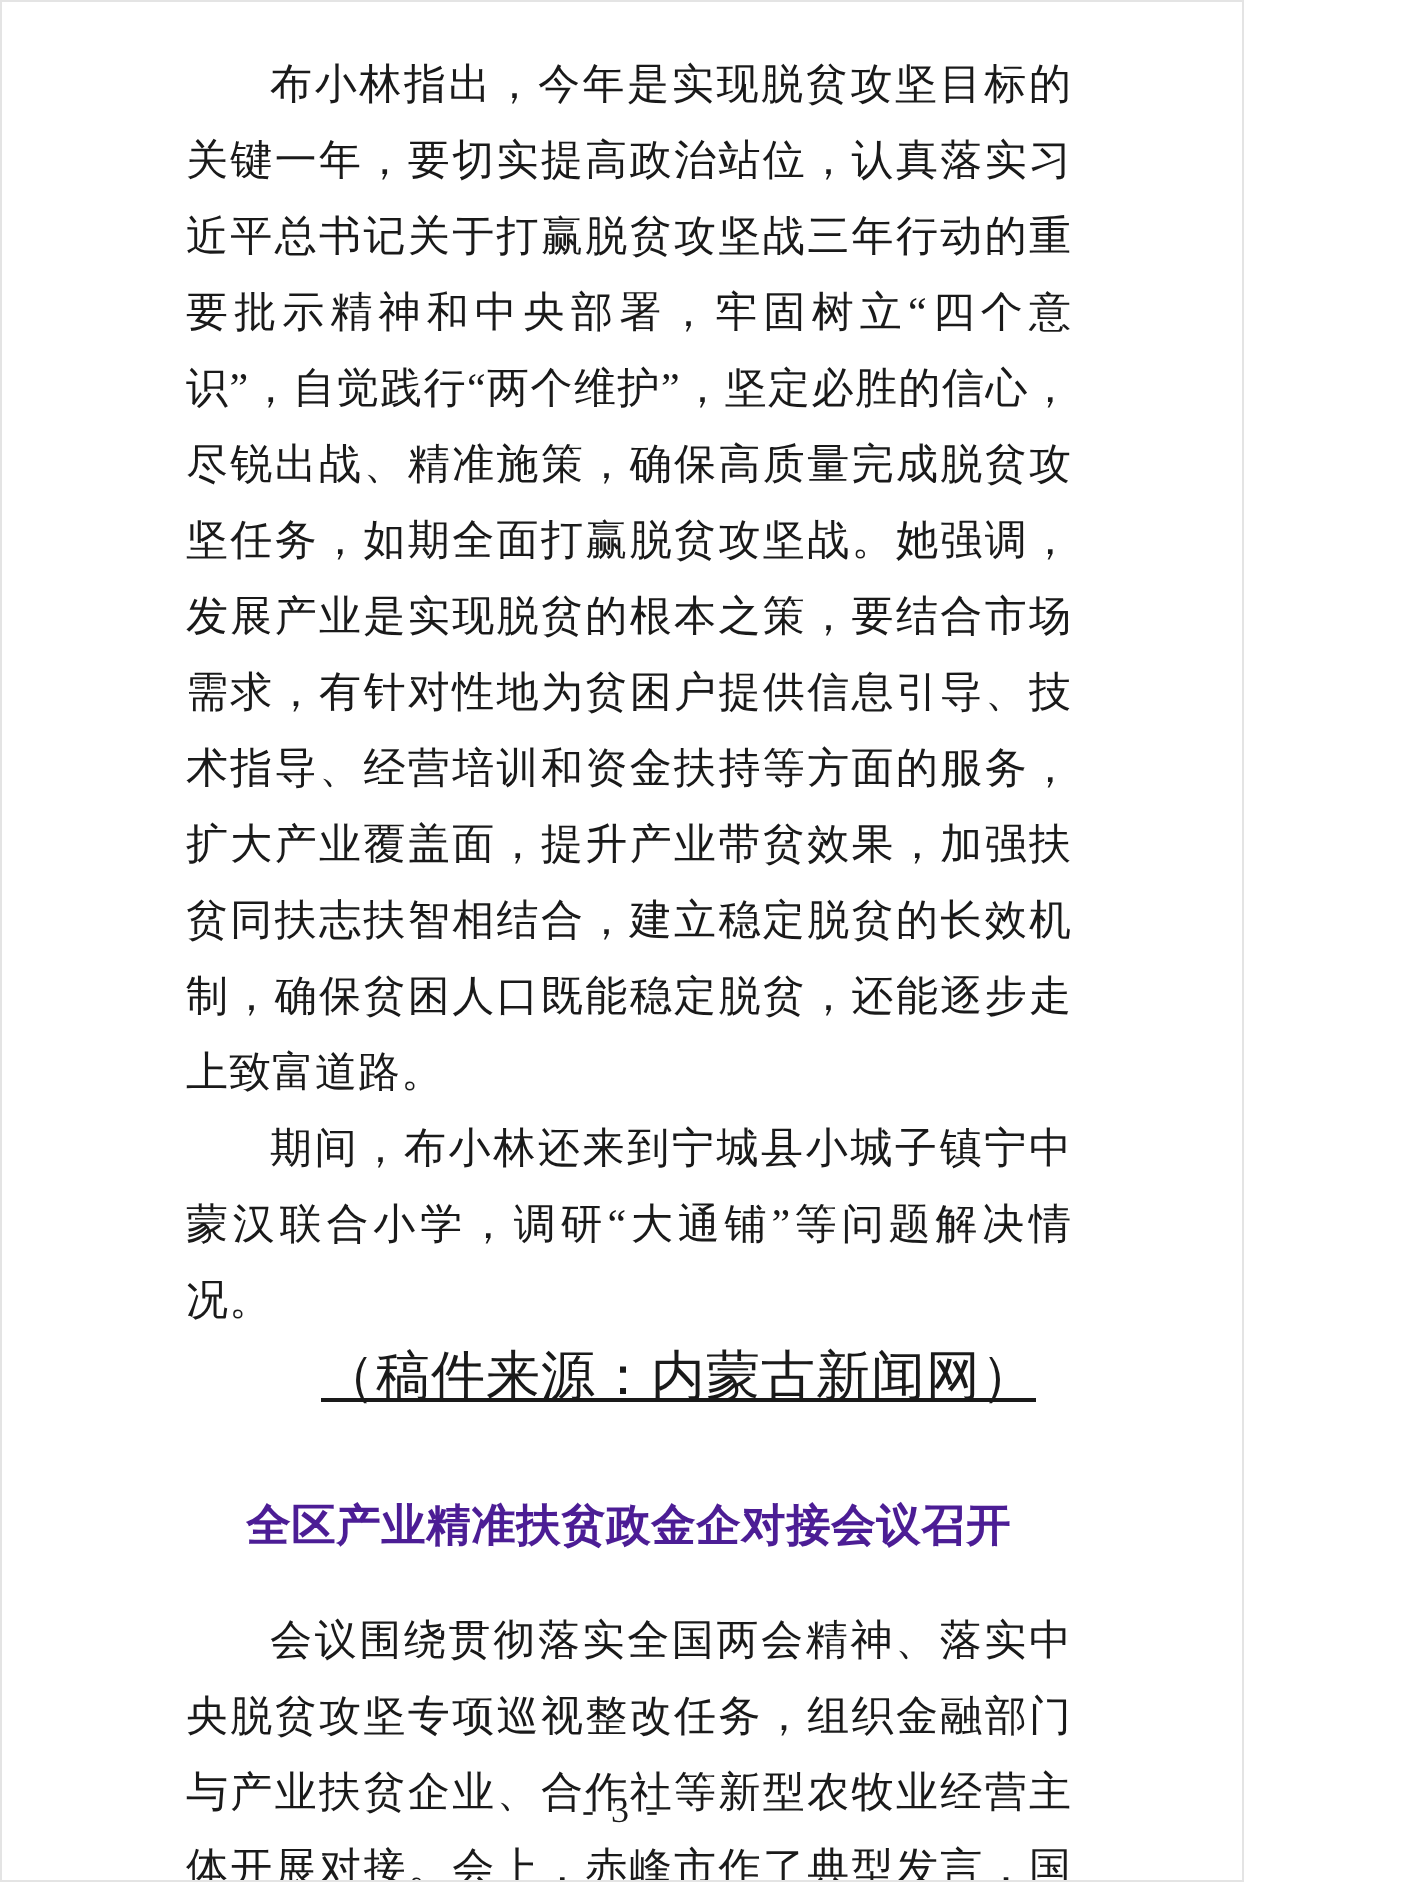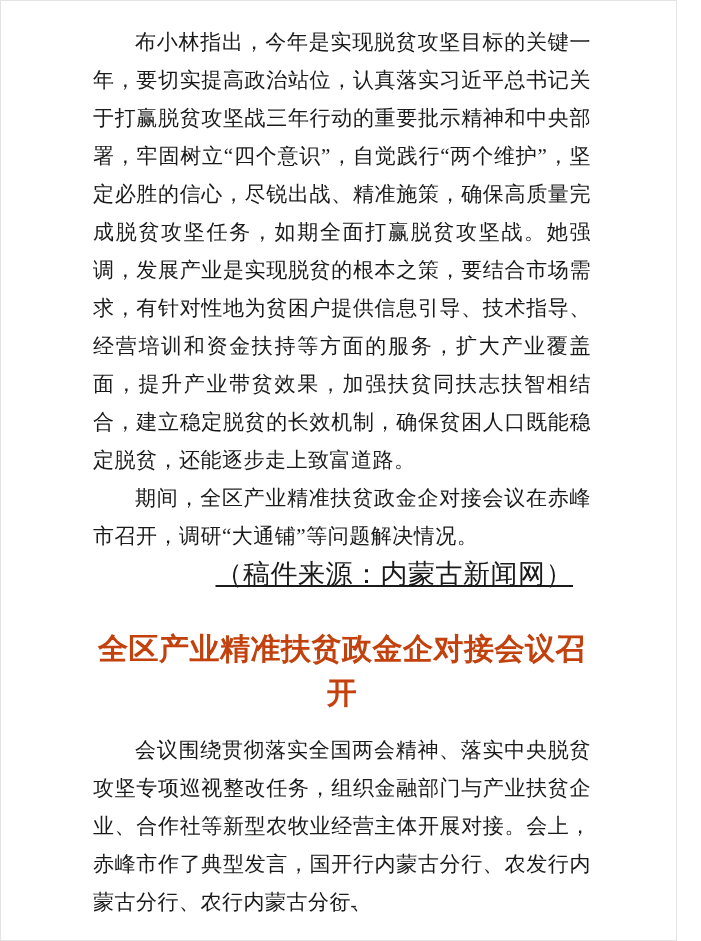--- a/index.html
+++ b/index.html
@@ -9,21 +9,21 @@
   }
   body {
     width: 701px;
     height: 941px;
     font-family: "Liberation Serif", "DejaVu Serif", serif;
     color: #1a1a1a;
   }
   .page {
     position: relative;
     box-sizing: border-box;
-    width: 677px;
+    width: 622px;
     height: 941px;
     background: #ffffff;
     border: 1px solid #e4e4e4;
     padding: 22px 85px 0 92px;
     overflow: hidden;
   }
   .body-para {
     margin: 0;
     font-size: 21px;
     line-height: 38px;
@@ -37,46 +37,46 @@
     margin: 0;
     padding-right: 18px;
     font-size: 27px;
     line-height: 38px;
     letter-spacing: 0.5px;
     text-align: right;
     text-decoration: underline;
   }
   .article-title {
     margin: 34px 0 16px 0;
-    font-size: 30px;
+    font-size: 22px;
     line-height: 44px;
     font-weight: bold;
     letter-spacing: 0.5px;
     text-align: center;
-    color: #c2410c;
+    color: #4c1d95;
   }
   .page-number {
     position: absolute;
     left: 0;
     right: 0;
     bottom: 24px;
     text-align: center;
     font-size: 18px;
     letter-spacing: 2px;
     color: #1a1a1a;
   }
 </style>
 </head>
 <body>
 
 <div class="page">
 
   <section>
     <p class="body-para">布小林指出，今年是实现脱贫攻坚目标的关键一年，要切实提高政治站位，认真落实习近平总书记关于打赢脱贫攻坚战三年行动的重要批示精神和中央部署，牢固树立“四个意识”，自觉践行“两个维护”，坚定必胜的信心，尽锐出战、精准施策，确保高质量完成脱贫攻坚任务，如期全面打赢脱贫攻坚战。她强调，发展产业是实现脱贫的根本之策，要结合市场需求，有针对性地为贫困户提供信息引导、技术指导、经营培训和资金扶持等方面的服务，扩大产业覆盖面，提升产业带贫效果，加强扶贫同扶志扶智相结合，建立稳定脱贫的长效机制，确保贫困人口既能稳定脱贫，还能逐步走上致富道路。</p>
-    <p class="body-para">期间，全区产业精准扶贫政金企对接会议在赤峰市召开，调研“大通铺”等问题解决情况。</p>
+    <p class="body-para">期间，布小林还来到宁城县小城子镇宁中蒙汉联合小学，调研“大通铺”等问题解决情况。</p>
     <p class="source-line">（稿件来源：内蒙古新闻网）</p>
   </section>
 
   <section>
     <h1 class="article-title">全区产业精准扶贫政金企对接会议召开</h1>
     <p class="body-para">会议围绕贯彻落实全国两会精神、落实中央脱贫攻坚专项巡视整改任务，组织金融部门与产业扶贫企业、合作社等新型农牧业经营主体开展对接。会上，赤峰市作了典型发言，国开行内蒙古分行、农发行内蒙古分行、农行内蒙古分行、</p>
   </section>
 
   <div class="page-number">- 3 -</div>
 

